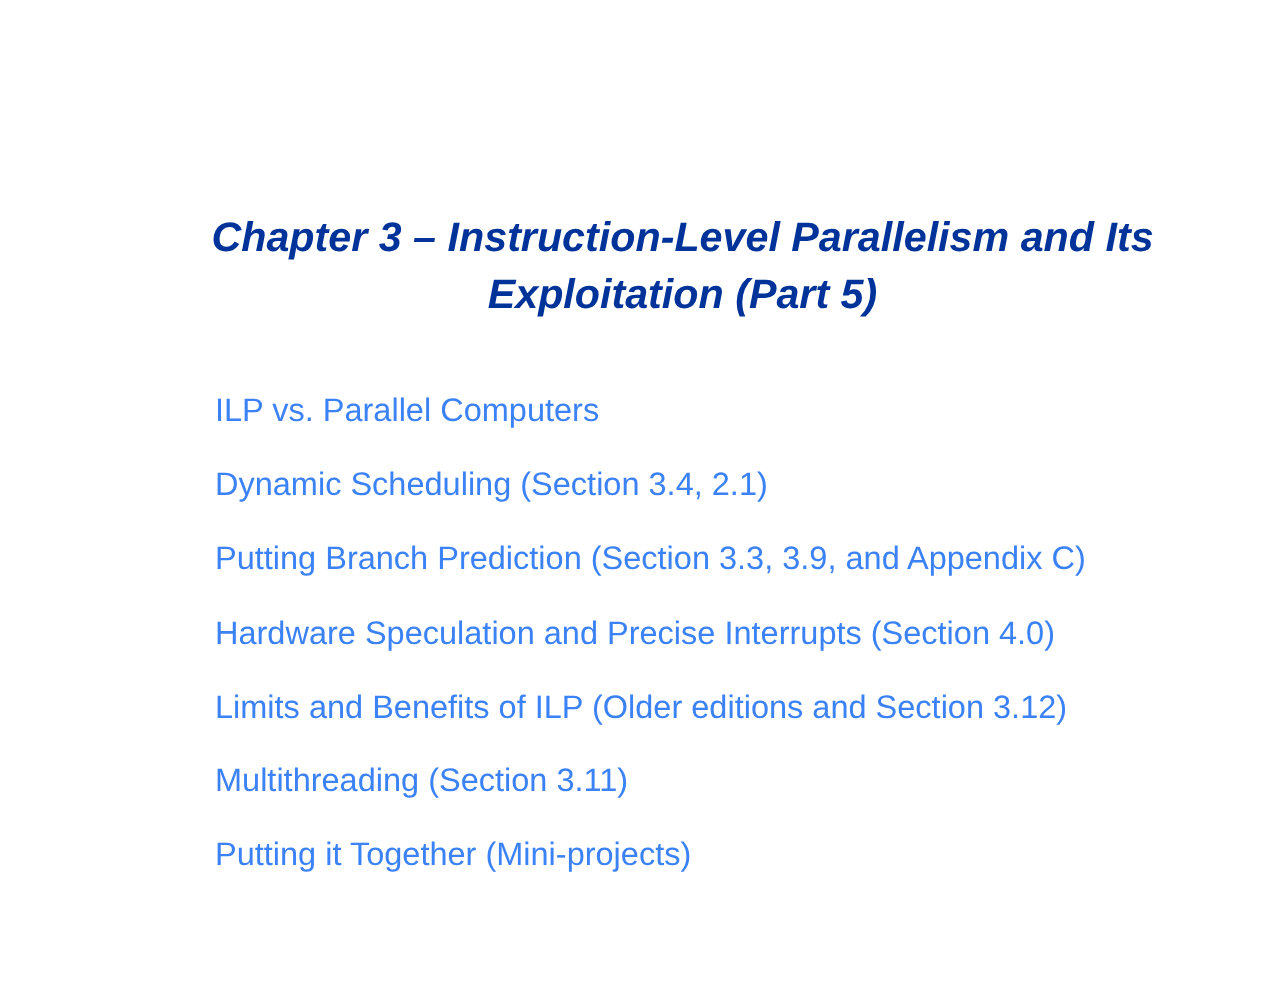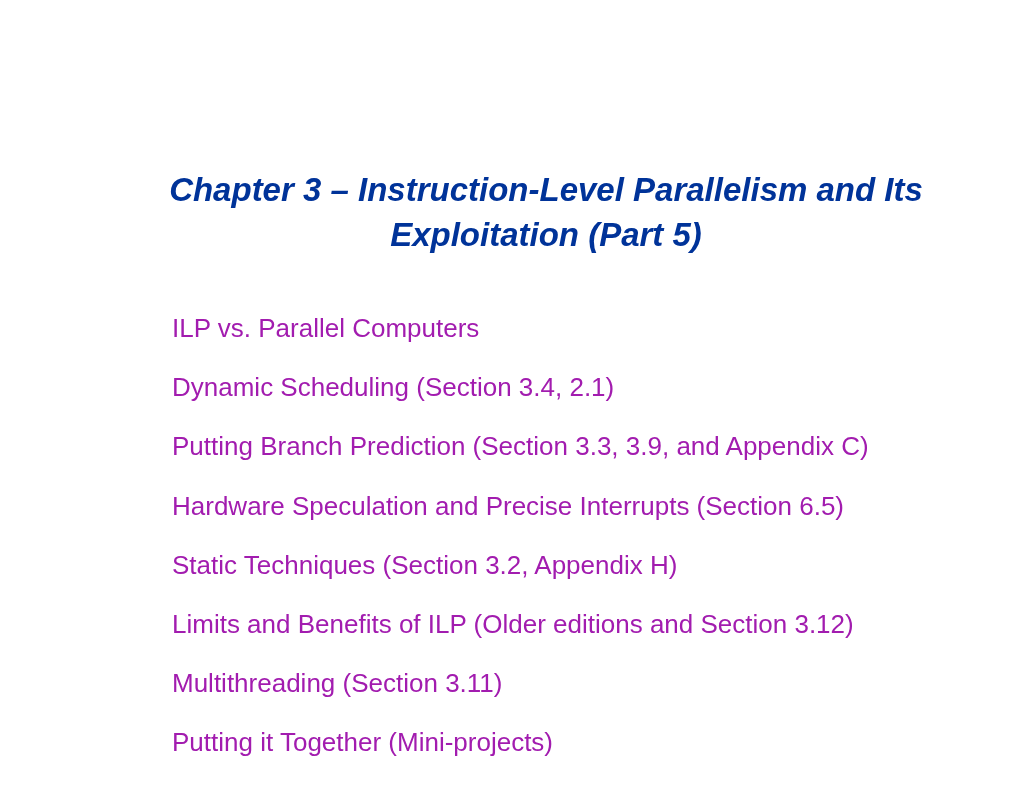--- a/index.html
+++ b/index.html
@@ -20,34 +20,33 @@
       font-weight: bold;
       font-style: italic;
       text-align: center;
       line-height: 1.35;
       margin-bottom: 56px;
     }
     .bullet-list {
       list-style: none;
     }
     .bullet-item {
-      color: #a21caf;
+      color: #3b82f6;
       font-size: 26px;
       font-weight: normal;
       line-height: 1.2;
       margin-bottom: 28px;
     }
   </style>
 </head>
 <body>
 
 <h1 class="title">Chapter 3 – Instruction-Level Parallelism and Its Exploitation (Part 5)</h1>
 
 <ul class="bullet-list">
   <li class="bullet-item">ILP vs. Parallel Computers</li>
   <li class="bullet-item">Dynamic Scheduling (Section 3.4, 2.1)</li>
   <li class="bullet-item">Putting Branch Prediction (Section 3.3, 3.9, and Appendix C)</li>
-  <li class="bullet-item">Hardware Speculation and Precise Interrupts (Section 6.5)</li>
-  <li class="bullet-item">Static Techniques (Section 3.2, Appendix H)</li>
+  <li class="bullet-item">Hardware Speculation and Precise Interrupts (Section 4.0)</li>
   <li class="bullet-item">Limits and Benefits of ILP (Older editions and Section 3.12)</li>
   <li class="bullet-item">Multithreading (Section 3.11)</li>
   <li class="bullet-item">Putting it Together (Mini-projects)</li>
 </ul>
 
 </body></html>

